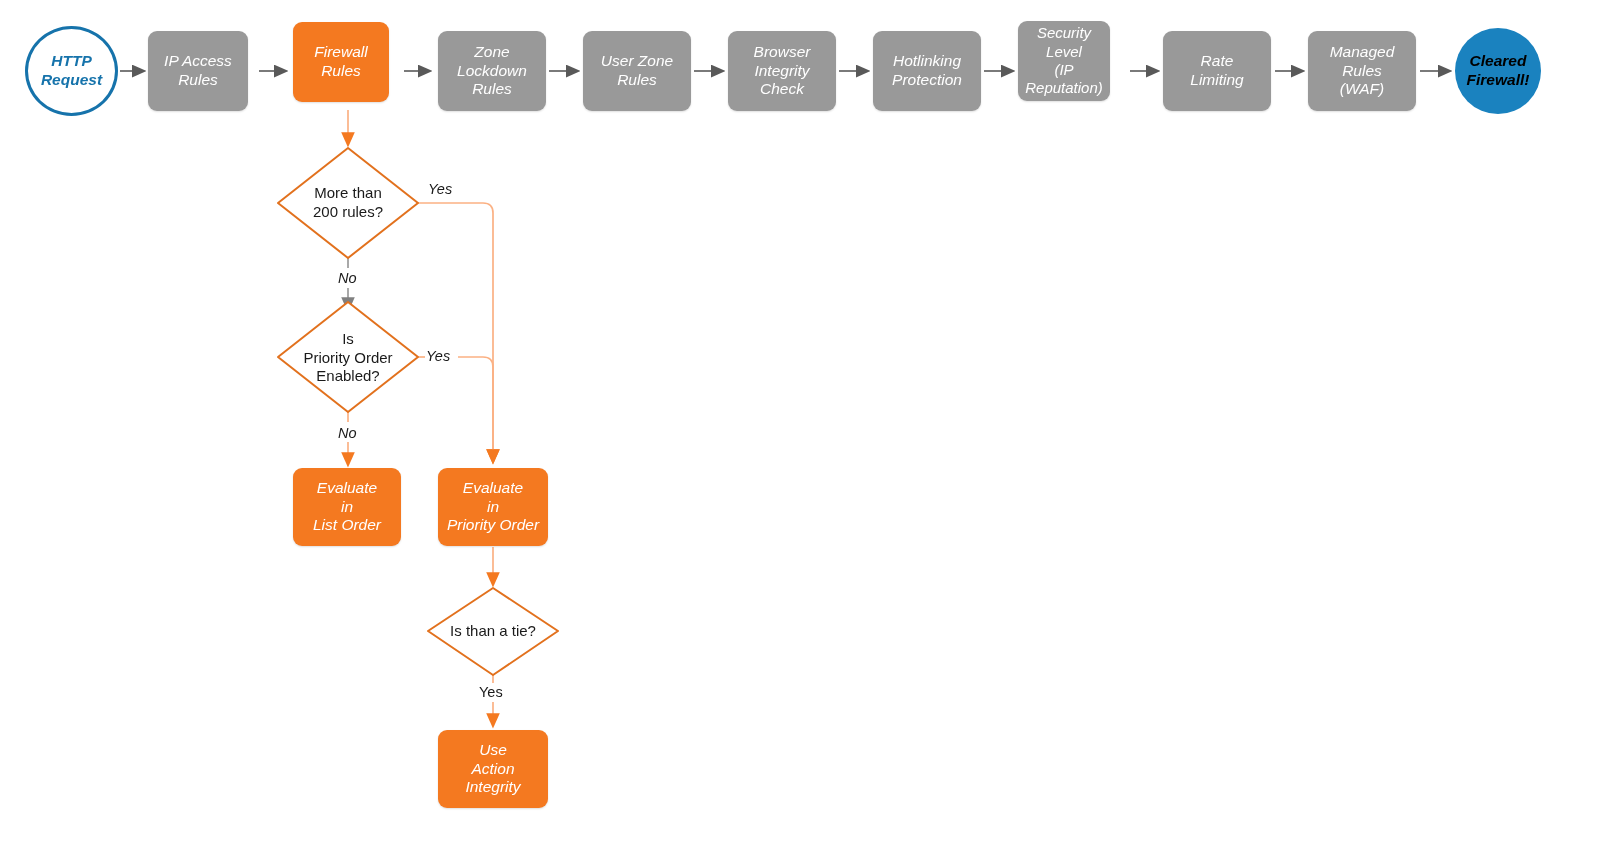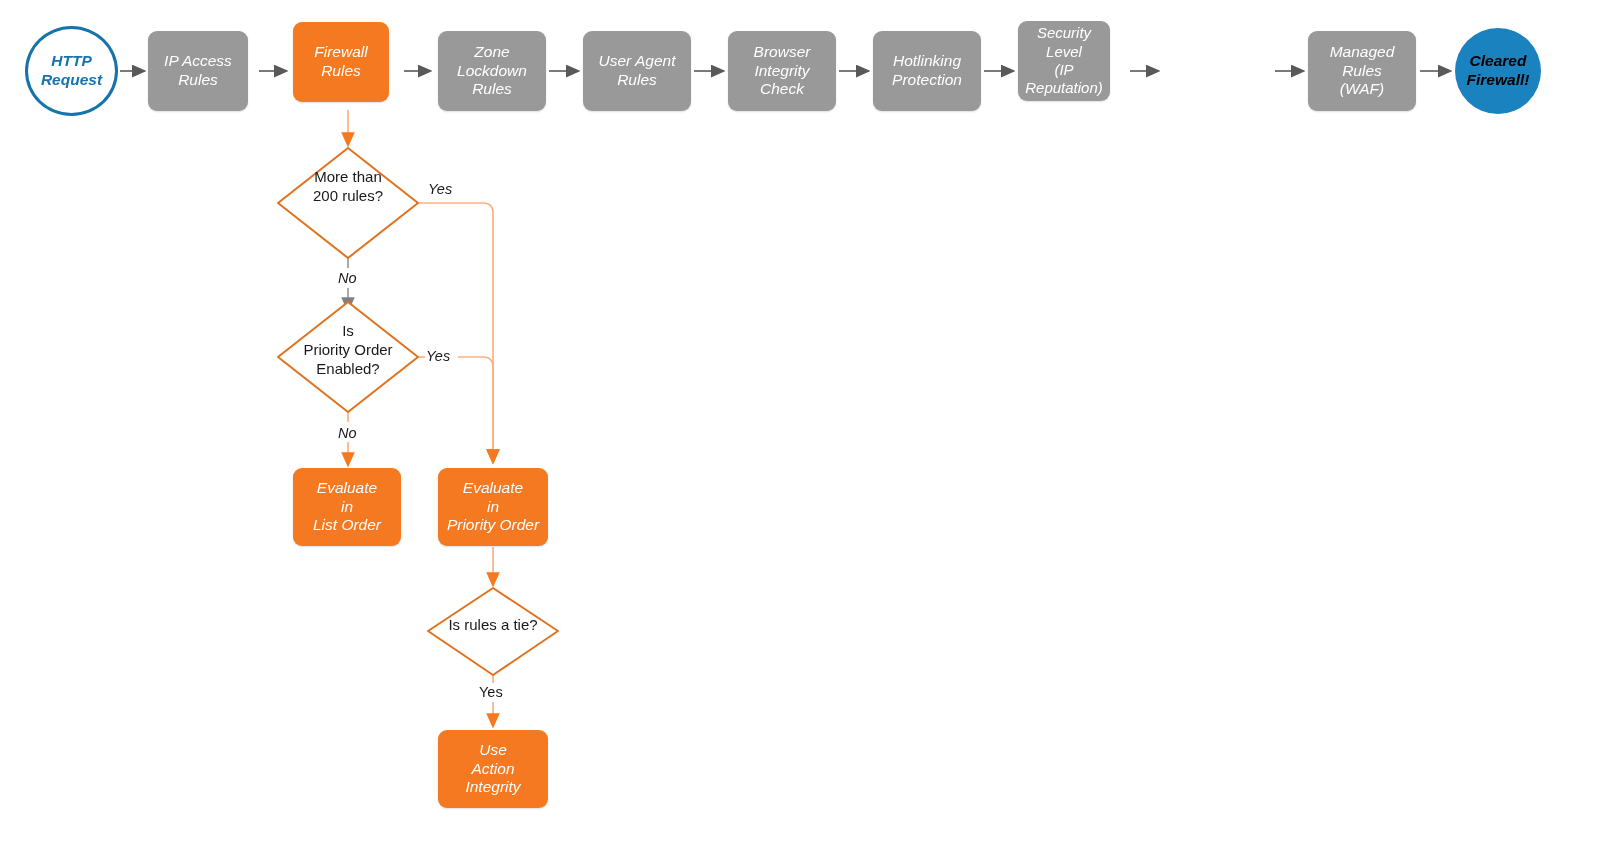--- a/index.html
+++ b/index.html
@@ -53,21 +53,21 @@
     border-radius: 50%;
     background: #1a82bf;
     color: #000000;
     font-style: italic;
     font-weight: bold;
     font-size: 15.5px;
   }
   .diamond-label {
     position: absolute;
     display: flex;
-    align-items: flex-start;
+    align-items: center;
     justify-content: center;
     text-align: center;
     font-size: 15px;
     color: #1a1a1a;
     line-height: 1.25;
     pointer-events: none;
   }
   .edge-label {
     position: absolute;
     font-size: 14.5px;
@@ -171,41 +171,45 @@
 Rules</span>
   </div>
 
   <div class="node box gray" style="left:438px; top:31px; width:108px; height:80px;">
     <span style="white-space:pre-line;">Zone
 Lockdown
 Rules</span>
   </div>
 
   <div class="node box gray" style="left:583px; top:31px; width:108px; height:80px;">
-    <span style="white-space:pre-line;">User Agent
+    <span style="white-space:pre-line;">User Zone
 Rules</span>
   </div>
 
   <div class="node box gray" style="left:728px; top:31px; width:108px; height:80px;">
     <span style="white-space:pre-line;">Browser
 Integrity
 Check</span>
   </div>
 
   <div class="node box gray" style="left:873px; top:31px; width:108px; height:80px;">
     <span style="white-space:pre-line;">Hotlinking
 Protection</span>
   </div>
 
   <div class="node box gray" style="left:1018px; top:21px; width:92px; height:80px; font-size:15px;">
     <span style="white-space:pre-line;">Security
 Level
 (IP Reputation)</span>
   </div>
 
+  <div class="node box gray" style="left:1163px; top:31px; width:108px; height:80px;">
+    <span style="white-space:pre-line;">Rate
+Limiting</span>
+  </div>
 
   <div class="node box gray" style="left:1308px; top:31px; width:108px; height:80px;">
     <span style="white-space:pre-line;">Managed
 Rules
 (WAF)</span>
   </div>
 
   <div class="node circle-solid" style="left:1455px; top:28px; width:86px; height:86px;">
     <span style="white-space:pre-line;">Cleared
 Firewall!</span>
@@ -216,21 +220,21 @@
 200 rules?</span>
   </div>
 
   <div class="diamond-label" style="left:273px; top:322px; width:150px; height:72px;">
     <span style="white-space:pre-line;">Is
 Priority Order
 Enabled?</span>
   </div>
 
   <div class="diamond-label" style="left:428px; top:616px; width:130px; height:30px;">
-    <span style="white-space:pre-line;">Is rules a tie?</span>
+    <span style="white-space:pre-line;">Is than a tie?</span>
   </div>
 
   <div class="node box orange" style="left:293px; top:468px; width:108px; height:78px;">
     <span style="white-space:pre-line;">Evaluate
 in
 List Order</span>
   </div>
 
   <div class="node box orange" style="left:438px; top:468px; width:110px; height:78px;">
     <span style="white-space:pre-line;">Evaluate

